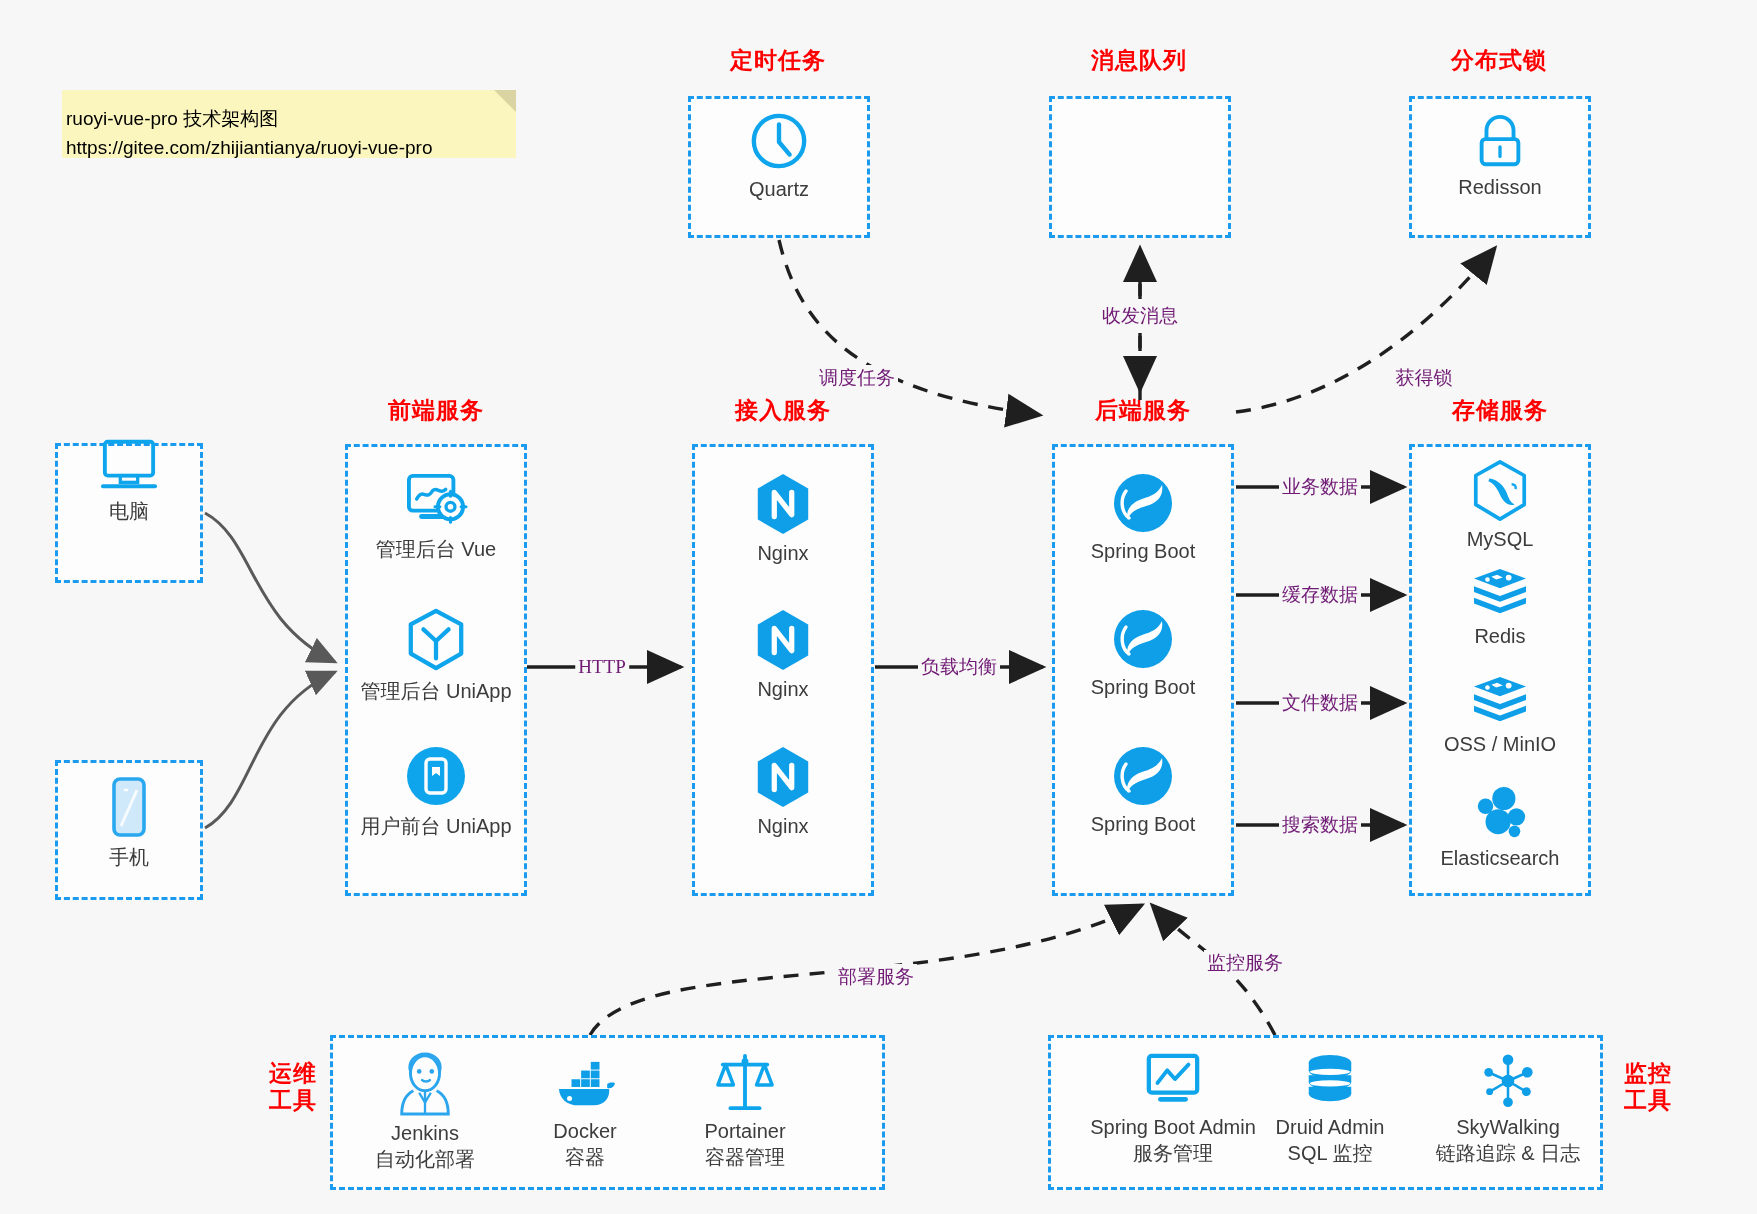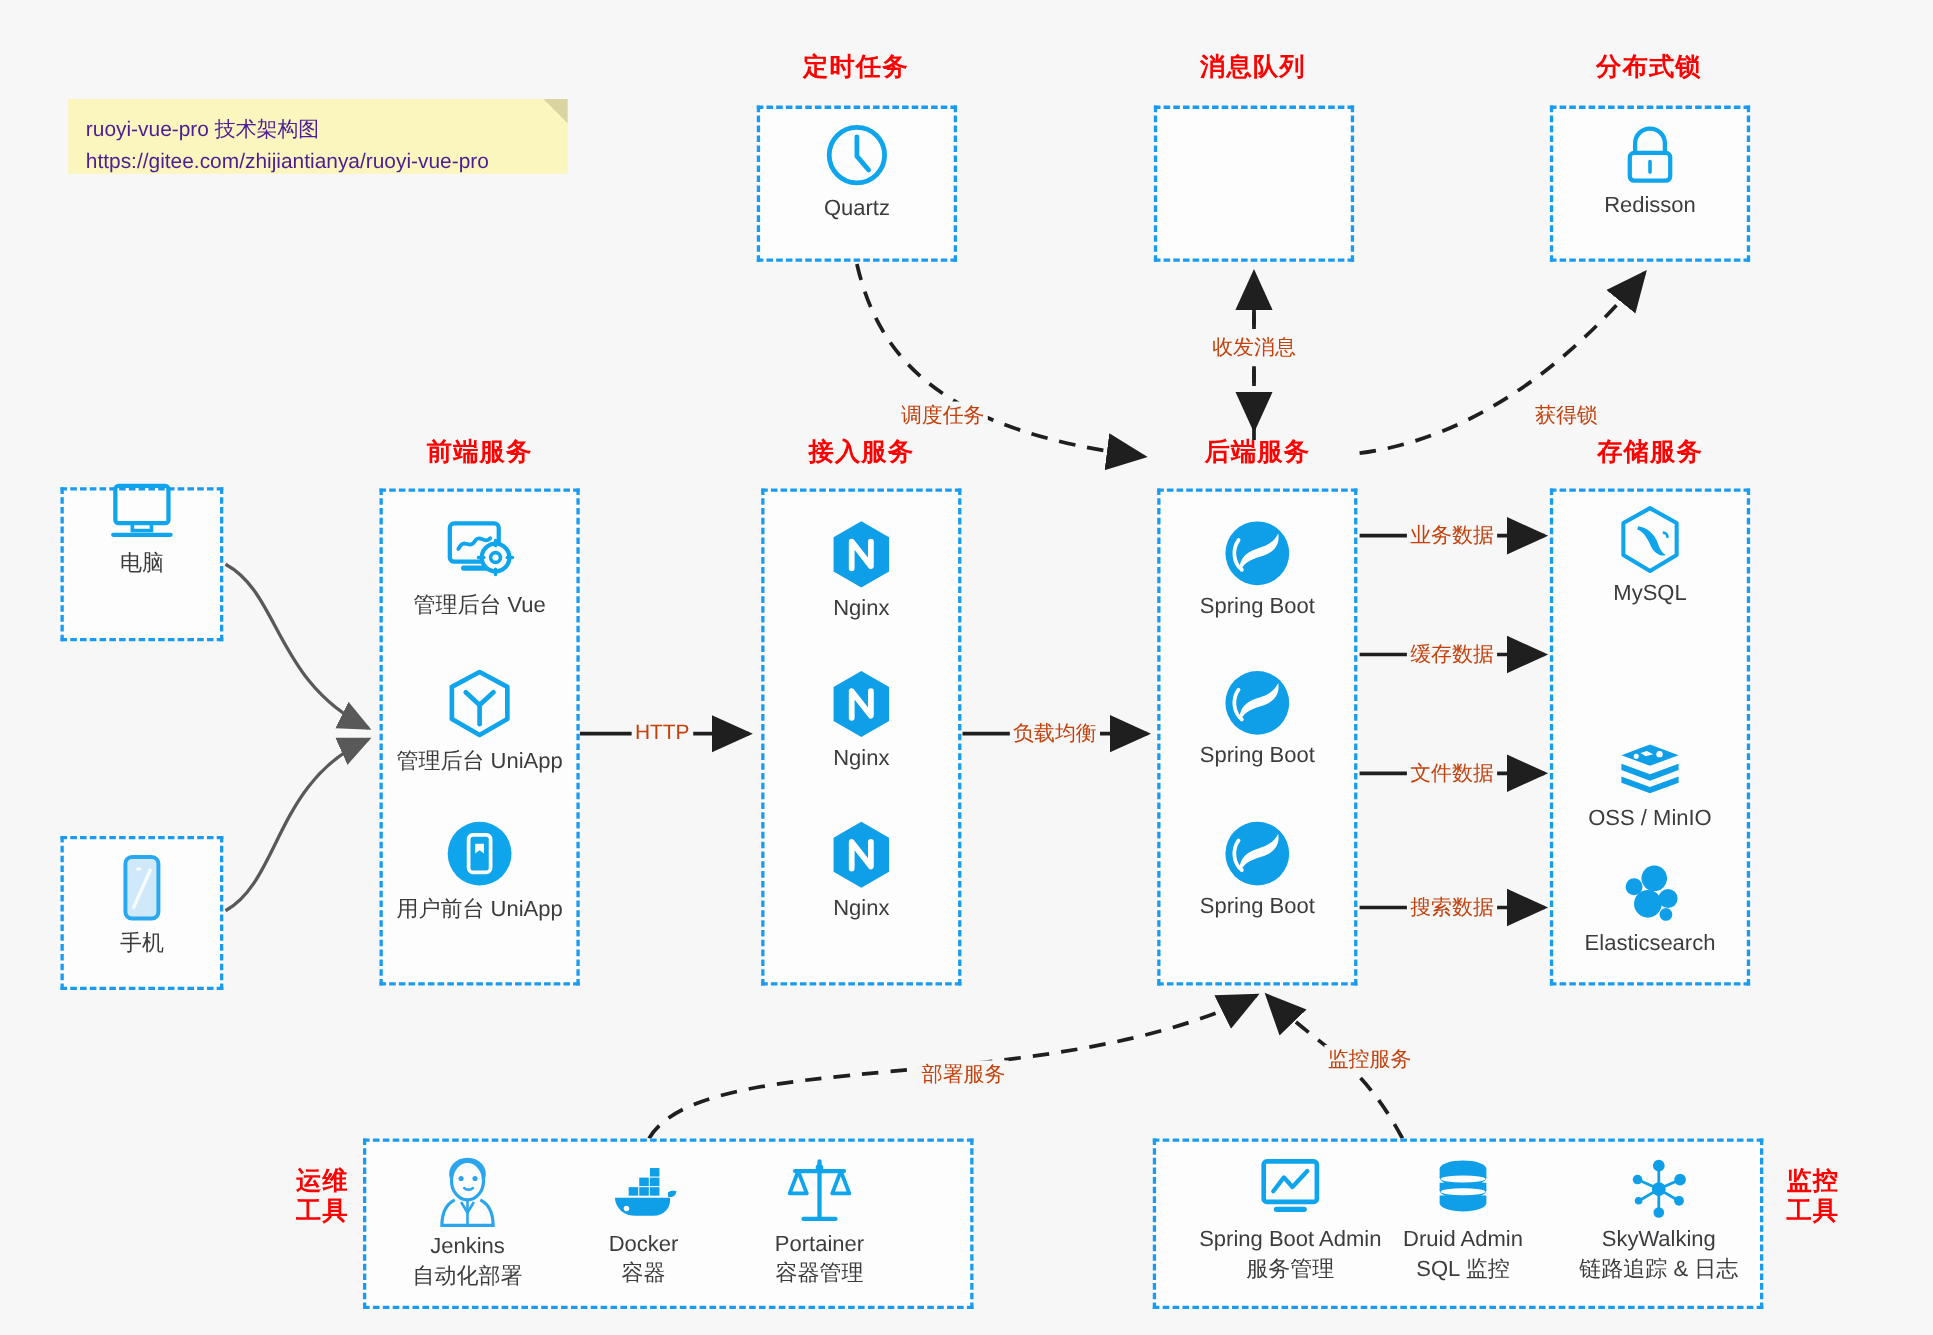--- a/index.html
+++ b/index.html
@@ -32,31 +32,31 @@
   .node .lbl{
     color:#3c3c3c;font-size:20px;margin-top:6px;white-space:nowrap;text-align:center;
   }
   .node .lbl2{
     color:#3c3c3c;font-size:20px;margin-top:1px;white-space:nowrap;text-align:right;
   }
 
   
   .note{
     position:absolute;background:#fbf6bd;box-sizing:border-box;
-    padding:14px 16px 12px 16px;color:#4c1d95;font-size:19px;line-height:1.55;
+    padding:14px 16px 12px 4px;color:#000000;font-size:19px;line-height:1.55;
   }
   .note .fold{
     position:absolute;right:0;top:0;width:0;height:0;
     border-left:22px solid transparent;border-top:22px solid #d9d4a2;
   }
 
   
   .elabel{
-    position:absolute;background:#f7f7f7;color:#c2410c;font-size:19px;
-    white-space:nowrap;padding:0 3px;transform:translate(-50%,-50%);
+    position:absolute;background:#f7f7f7;color:#701a75;font-size:19px;
+    white-space:nowrap;padding:0 3px;transform:translate(-50%,-50%);font-family:Liberation Serif, serif;
   }
 </style>
 </head>
 <body>
 
 <div id="stage">
 
   <svg class="edges" viewBox="0 0 1757 1214">
     <defs>
       <marker id="arrGray" markerWidth="11" markerHeight="11" refX="9" refY="5.5" orient="auto">
@@ -272,20 +272,33 @@
     <div class="ico">
       <svg width="58" height="62" viewBox="0 0 58 64">
         <path d="M29 2 L54 16 L54 46 L29 61 L4 46 L4 16 Z" fill="none" stroke="#0ea5ec" stroke-width="3.8" stroke-linejoin="round"></path>
         <path d="M18 19 C26 20 33 26 36 34 C38 40 40 44 44 46 C39 48 33 44 30 38 C27 31 23 24 17 22 Z" fill="#0ea5ec"></path>
         <path d="M41 25 C44 25 46 27 45 30" fill="none" stroke="#0ea5ec" stroke-width="2.4"></path>
       </svg>
     </div>
     <div class="lbl">MySQL</div>
   </div>
 
+  <div class="node" style="left:1409px;top:567px;width:182px;">
+    <div class="ico">
+      <svg width="60" height="52" viewBox="0 0 62 54">
+        <path d="M31 2 L58 12 L31 22 L4 12 Z" fill="#0e9fe8"></path>
+        <path d="M4 20 L31 30 L58 20 L58 26 L31 36 L4 26 Z" fill="#0e9fe8"></path>
+        <path d="M4 32 L31 42 L58 32 L58 38 L31 48 L4 38 Z" fill="#0e9fe8"></path>
+        <path d="M22 10 L28 8 L34 11 L27 13 Z" fill="#ffffff"></path>
+        <circle cx="40" cy="11" r="3" fill="#ffffff"></circle>
+        <circle cx="18" cy="13" r="2.4" fill="#ffffff"></circle>
+      </svg>
+    </div>
+    <div class="lbl">Redis</div>
+  </div>
 
   <div class="node" style="left:1409px;top:675px;width:182px;">
     <div class="ico">
       <svg width="60" height="52" viewBox="0 0 62 54">
         <path d="M31 2 L58 12 L31 22 L4 12 Z" fill="#0e9fe8"></path>
         <path d="M4 20 L31 30 L58 20 L58 26 L31 36 L4 26 Z" fill="#0e9fe8"></path>
         <path d="M4 32 L31 42 L58 32 L58 38 L31 48 L4 38 Z" fill="#0e9fe8"></path>
         <path d="M22 10 L28 8 L34 11 L27 13 Z" fill="#ffffff"></path>
         <circle cx="40" cy="11" r="3" fill="#ffffff"></circle>
         <circle cx="18" cy="13" r="2.4" fill="#ffffff"></circle>

